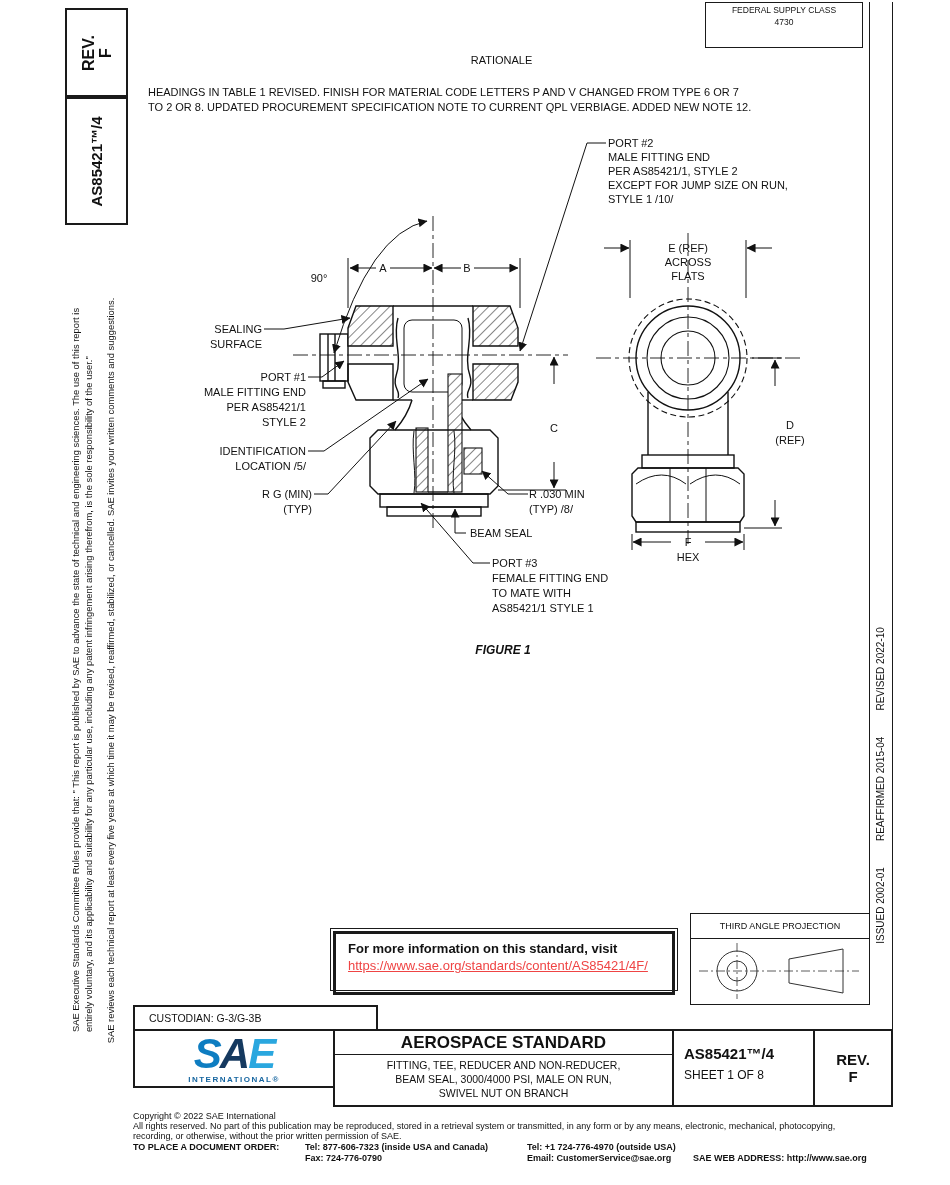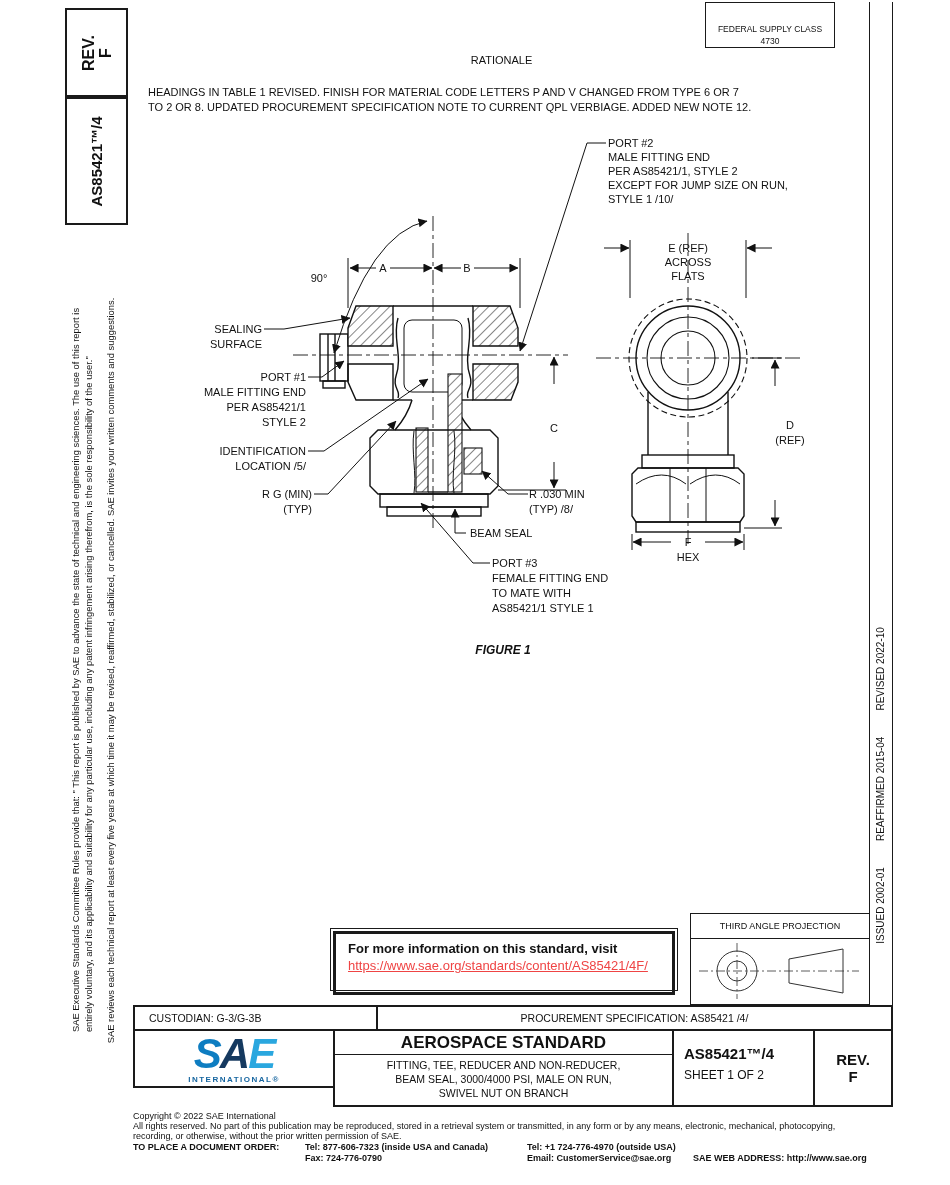--- a/index.html
+++ b/index.html
@@ -49,21 +49,21 @@
   <div class="vline" style="left:869px;top:2px;height:1003px;"></div>
   <div class="vline" style="left:892px;top:2px;height:1105px;"></div>
   <div class="abs vflex" style="left:866px;top:570px;width:28px;height:430px;">
     <span class="rot" style="display:flex;gap:26px;font-size:10px;">
       <span>ISSUED 2002-01</span>
       <span>REAFFIRMED 2015-04</span>
       <span>REVISED 2022-10</span>
     </span>
   </div>
 
-  <div class="thinbox centered" style="left:705px;top:2px;width:130px;height:46px;padding-top:20px;font-size:8.5px;line-height:12px;">
+  <div class="thinbox centered" style="left:705px;top:2px;width:158px;height:46px;padding-top:1px;font-size:8.5px;line-height:12px;">
     <div>FEDERAL SUPPLY CLASS</div>
     <div>4730</div>
   </div>
 
   <div class="abs centered" style="left:133px;top:54px;width:737px;font-size:11px;">RATIONALE</div>
   <div class="abs" style="left:148px;top:85px;width:700px;font-size:11px;line-height:15px;">
     <div>HEADINGS IN TABLE 1 REVISED. FINISH FOR MATERIAL CODE LETTERS P AND V CHANGED FROM TYPE 6 OR 7</div>
     <div>TO 2 OR 8. UPDATED PROCUREMENT SPECIFICATION NOTE TO CURRENT QPL VERBIAGE. ADDED NEW NOTE 12.</div>
   </div>
 
@@ -233,41 +233,38 @@
         <circle cx="46" cy="32" r="20"></circle>
         <circle cx="46" cy="32" r="10"></circle>
         <polygon points="98,20 152,10 152,54 98,44"></polygon>
       </g>
     </svg>
   </div>
 
   <div class="box" style="left:133px;top:1005px;width:245px;height:26px;font-size:10.5px;display:flex;align-items:center;padding-left:14px;">
     <span>CUSTODIAN: G-3/G-3B</span>
   </div>
-  <div class="box vflex" style="left:376px;top:1005px;width:517px;height:26px;font-size:10.5px;">
-    <span>PROCUREMENT SPECIFICATION: AS85421 /4/</span>
-  </div>
 
   <div class="box vflex" style="left:133px;top:1029px;width:202px;height:59px;flex-direction:column;">
     <div class="logoLetters">
       <span style="color:#0e7dc1;">S</span><span style="color:#15395f;">A</span><span style="color:#2aa7df;">E</span>
     </div>
     <div class="logoIntl" style="color:#1766a0;">INTERNATIONAL®</div>
   </div>
   <div class="box" style="left:333px;top:1029px;width:341px;height:78px;">
     <div class="centered b" style="font-size:17px;padding:2px 0 1px 0;border-bottom:1.5px solid #1a1a1a;">AEROSPACE STANDARD</div>
     <div class="centered" style="font-size:10.5px;line-height:14px;padding-top:3px;">
       <div>FITTING, TEE, REDUCER AND NON-REDUCER,</div>
       <div>BEAM SEAL, 3000/4000 PSI, MALE ON RUN,</div>
       <div>SWIVEL NUT ON BRANCH</div>
     </div>
   </div>
   <div class="box" style="left:672px;top:1029px;width:143px;height:78px;padding:14px 0 0 10px;">
     <div class="b" style="font-size:15px;">AS85421™/4</div>
-    <div style="font-size:12px;margin-top:6px;">SHEET 1 OF 2</div>
+    <div style="font-size:12px;margin-top:6px;">SHEET 1 OF 8</div>
   </div>
   <div class="box vflex" style="left:813px;top:1029px;width:80px;height:78px;flex-direction:column;">
     <div class="b" style="font-size:15px;">REV.</div>
     <div class="b" style="font-size:15px;">F</div>
   </div>
 
   <div class="footer-line" style="left:133px;top:1111px;">Copyright © 2022 SAE International</div>
   <div class="footer-line" style="left:133px;top:1121px;">All rights reserved. No part of this publication may be reproduced, stored in a retrieval system or transmitted, in any form or by any means, electronic, mechanical, photocopying,</div>
   <div class="footer-line" style="left:133px;top:1131px;">recording, or otherwise, without the prior written permission of SAE.</div>
   <div class="footer-line b" style="left:133px;top:1142px;">TO PLACE A DOCUMENT ORDER:</div>

